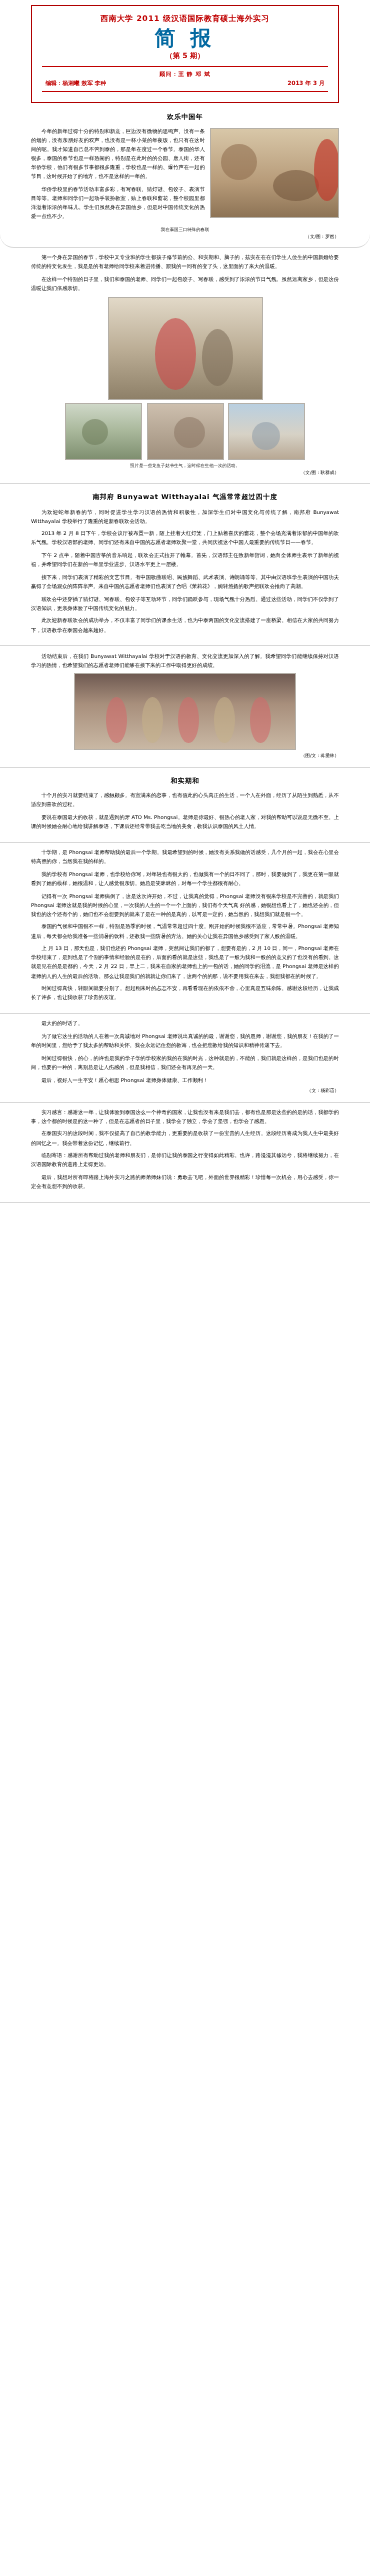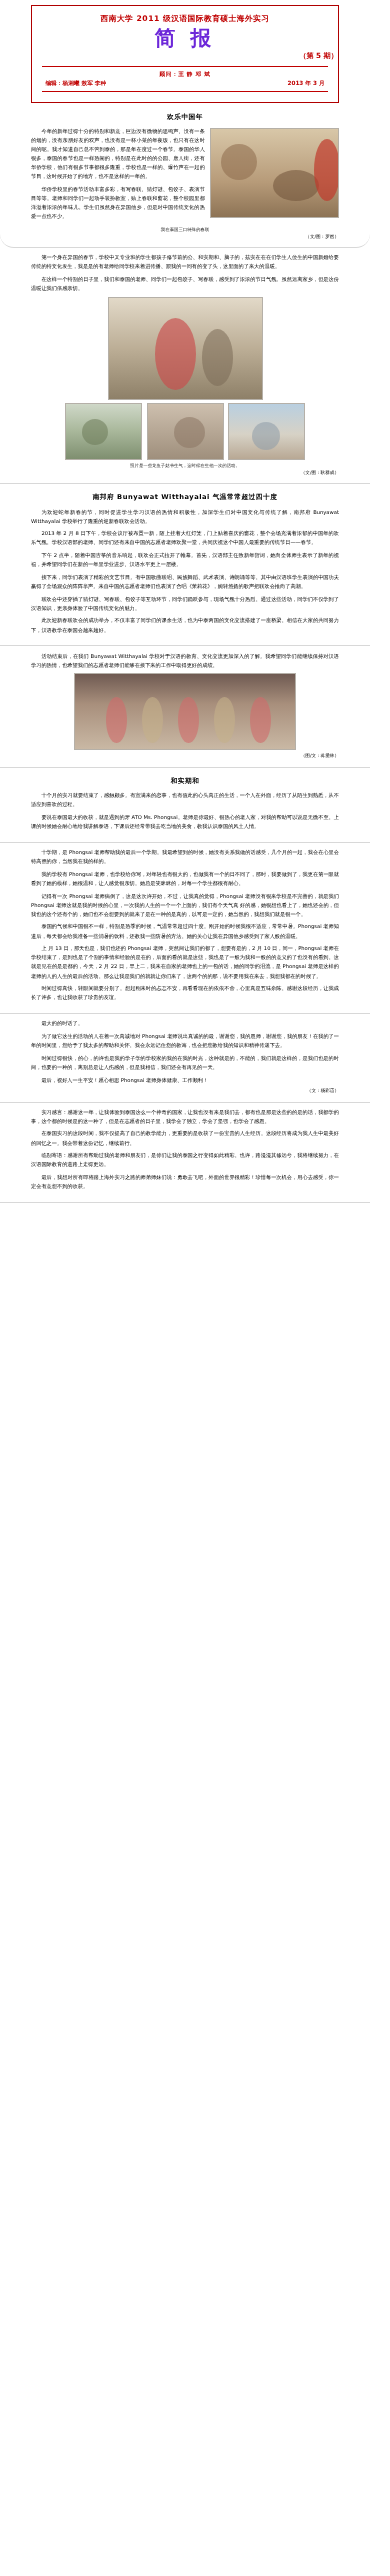--- a/index.html
+++ b/index.html
@@ -25,33 +25,32 @@
   }
   .mast-title {
     color: #c00000;
     font-weight: bold;
     font-size: 7.7px;
     letter-spacing: 0.5px;
     margin: 3.1px 0 1px 0;
     font-family: "DejaVu Sans", "Liberation Sans", sans-serif;
   }
   .mast-big {
-    color: #6d28d9;
+    color: #0369a1;
     font-weight: bold;
     font-size: 20.6px;
     letter-spacing: 4.1px;
     line-height: 1.1;
     margin: 2.1px 0 0 0;
   }
   .mast-issue {
     color: #c00000;
     font-weight: bold;
     font-size: 7.2px;
     margin: 2.1px 0 5.2px 0;
-    text-align: right;
   }
   .mast-line {
     border: none;
     border-top: 1px solid #c00000;
     margin: 3.1px 10.3px;
   }
   .mast-meta {
     color: #c00000;
     font-size: 5.7px;
     font-weight: bold;

